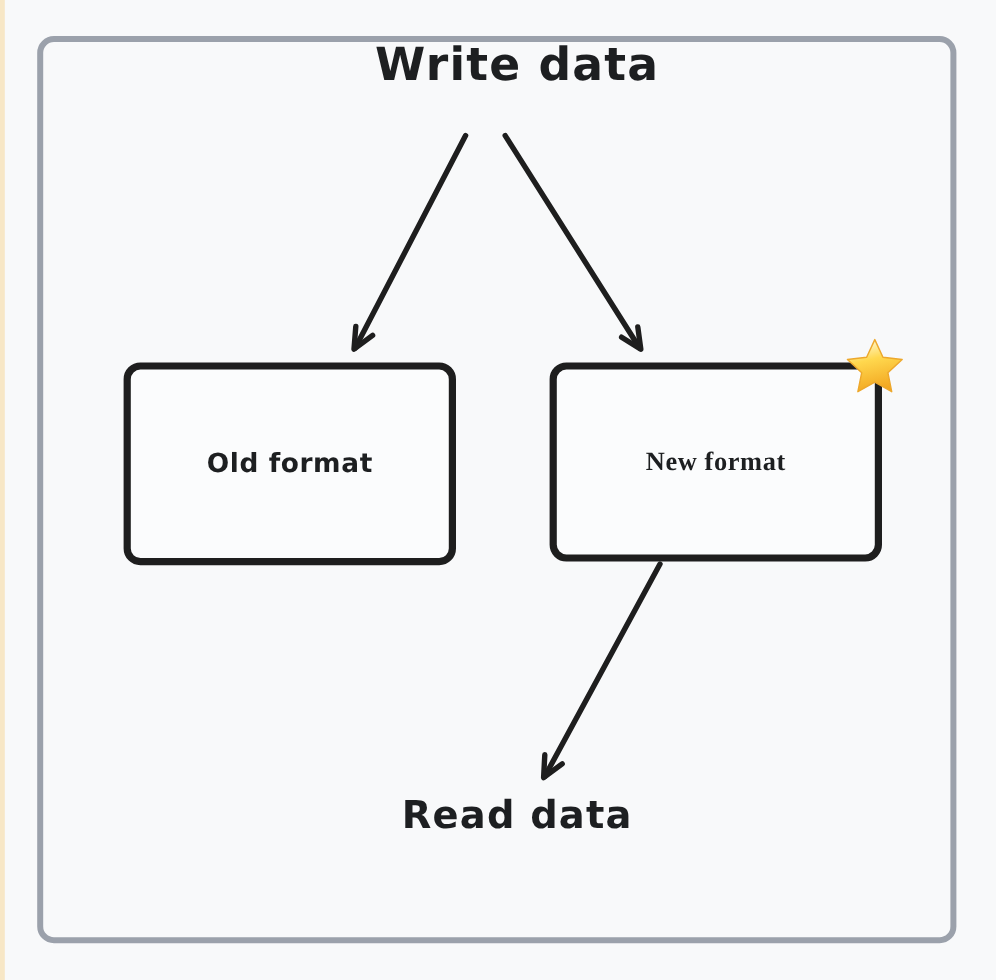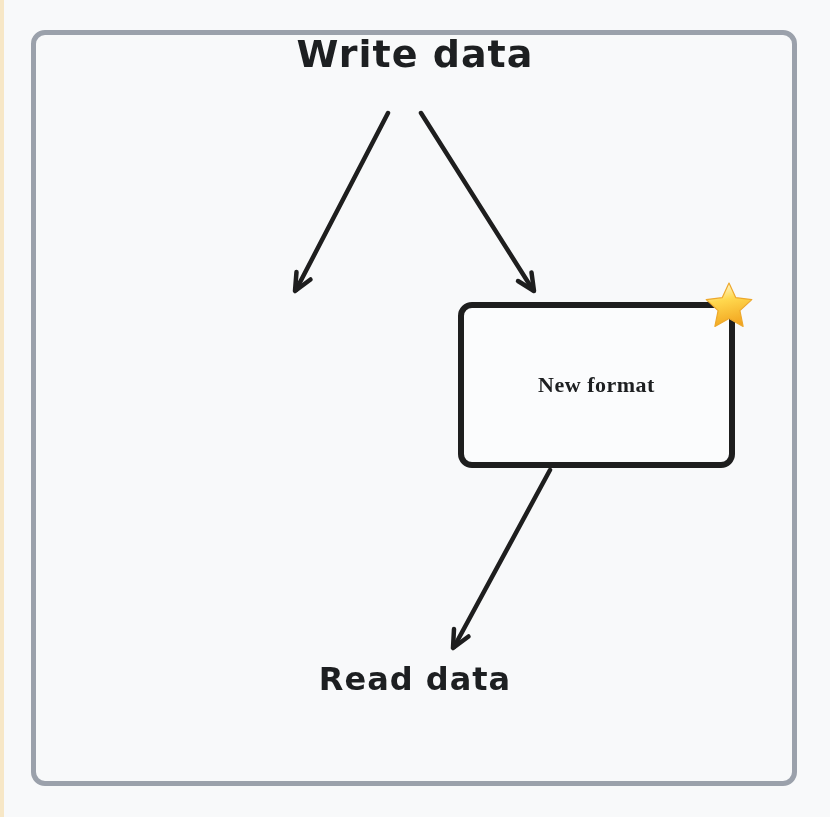--- a/index.html
+++ b/index.html
@@ -5,20 +5,21 @@
   * { margin: 0; padding: 0; box-sizing: border-box; }
   html, body {
     width: 830px; height: 817px;
     font-family: "DejaVu Sans", "Liberation Sans", sans-serif;
     overflow: hidden;
   }
   .page {
     position: relative;
     width: 830px; height: 817px;
     background: #f8f9fa;
+    padding-left: 16px;
   }
   .left-strip {
     position: absolute;
     left: 0; top: 0;
     width: 4px; height: 817px;
     background: #f7e7c6;
   }
   .frame {
     position: absolute;
     left: 31px; top: 30px;
@@ -90,20 +91,23 @@
         <path d="M421,113 L533,290"></path>
         <path d="M531.5,272.5 L534,291 L518,281"></path>
       </g>
       <g>
         <path d="M550,470 L454,647"></path>
         <path d="M468.5,636.5 L453,648 L454,629"></path>
       </g>
     </g>
   </svg>
 
+  <div class="node node-old">
+    <span class="node-label">Old format</span>
+  </div>
 
   <div class="node node-new">
     <span class="node-label">New format</span>
   </div>
 
   <svg class="star-badge" viewBox="0 0 52 50">
     <defs>
       <linearGradient id="starGrad" x1="0.25" y1="0" x2="0.5" y2="1">
         <stop offset="0" stop-color="#fffbe0"></stop>
         <stop offset="0.40" stop-color="#ffd84e"></stop>

